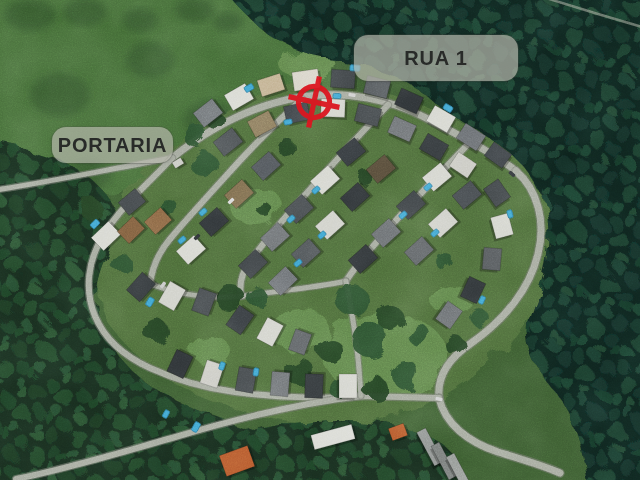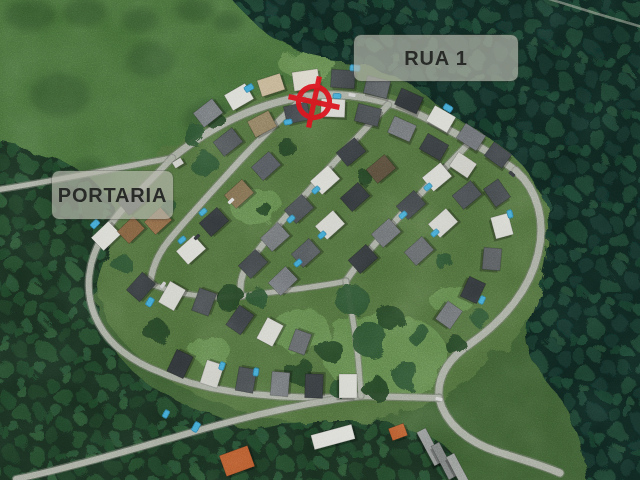--- a/index.html
+++ b/index.html
@@ -5,26 +5,26 @@
   html,body{margin:0;padding:0;background:#222;}
   .viewport{
     position:relative;width:640px;height:480px;overflow:hidden;
     background:#3a5a2f;font-family:"Liberation Sans",sans-serif;
   }
   svg.sat{position:absolute;left:0;top:0;}
   .map-label{
     position:absolute;display:flex;align-items:center;justify-content:center;
     flex-direction:column;text-align:center;
     background:rgba(182,184,172,0.70);
-    border-radius:7px;
+    border-radius:14px;
     box-shadow:0 0 0 1px rgba(80,82,74,0.25), 0 1px 3px rgba(0,0,0,0.18);
     color:#292b29;font-weight:bold;font-size:20px;line-height:21px;
     letter-spacing:0.8px;
   }
-  #portaria-label{left:52px;top:127px;width:121px;height:48px;margin-top:44px;}
+  #portaria-label{left:52px;top:127px;width:121px;height:36px;}
   #rua-label{left:354px;top:35px;width:164px;height:46px;}
 </style>
 </head>
 <body>
 
 <div class="viewport">
 
   <svg class="sat" width="640" height="480" viewBox="0 0 640 480">
     <defs>
       <filter id="blob" x="-15%" y="-15%" width="130%" height="130%">

